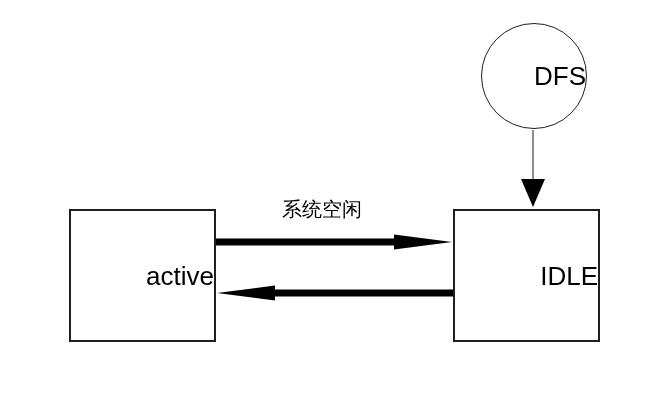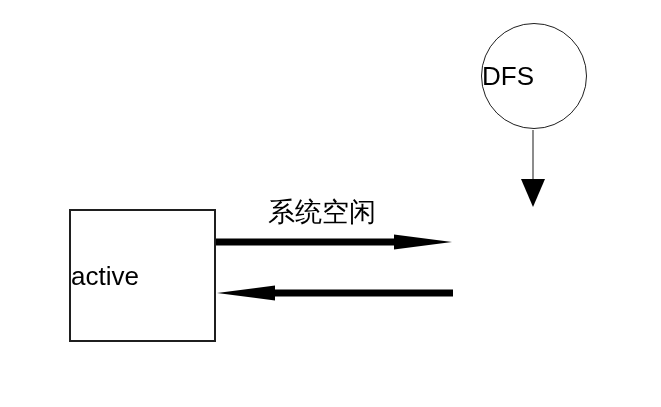--- a/index.html
+++ b/index.html
@@ -19,21 +19,21 @@
     position: absolute;
     left: 0;
     top: 0;
     width: 661px;
     height: 407px;
   }
   .node {
     position: absolute;
     display: flex;
     align-items: center;
-    justify-content: flex-start;
+    justify-content: flex-end;
     box-sizing: border-box;
     background: var(--node-fill, #ffffff);
     color: var(--text-color, #000000);
     font-size: 26px;
     line-height: 1;
   }
   .node-rect {
     border: 2px solid var(--node-border, #1f1f1f);
   }
   .node-circle {
@@ -55,21 +55,21 @@
   .node-dfs {
     left: 481px;
     top: 23px;
     width: 106px;
     height: 106px;
   }
   .edge-label {
     position: absolute;
     transform: translateX(-50%);
     color: var(--text-color, #000000);
-    font-size: 27px;
+    font-size: 20px;
     line-height: 1;
     white-space: nowrap;
   }
   .edge-label-top {
     left: 322px;
     top: 199px;
   }
   .edge-label-bottom {
     left: 323px;
     top: 329px;
@@ -99,17 +99,20 @@
   </svg>
 
   <div class="node node-circle node-dfs">
     <span>DFS</span>
   </div>
 
   <div class="node node-rect node-active">
     <span>active</span>
   </div>
 
+  <div class="node node-rect node-idle">
+    <span>IDLE</span>
+  </div>
 
   <div class="edge-label edge-label-top">系统空闲</div>
 
 
 </div>
 
 </body></html>

